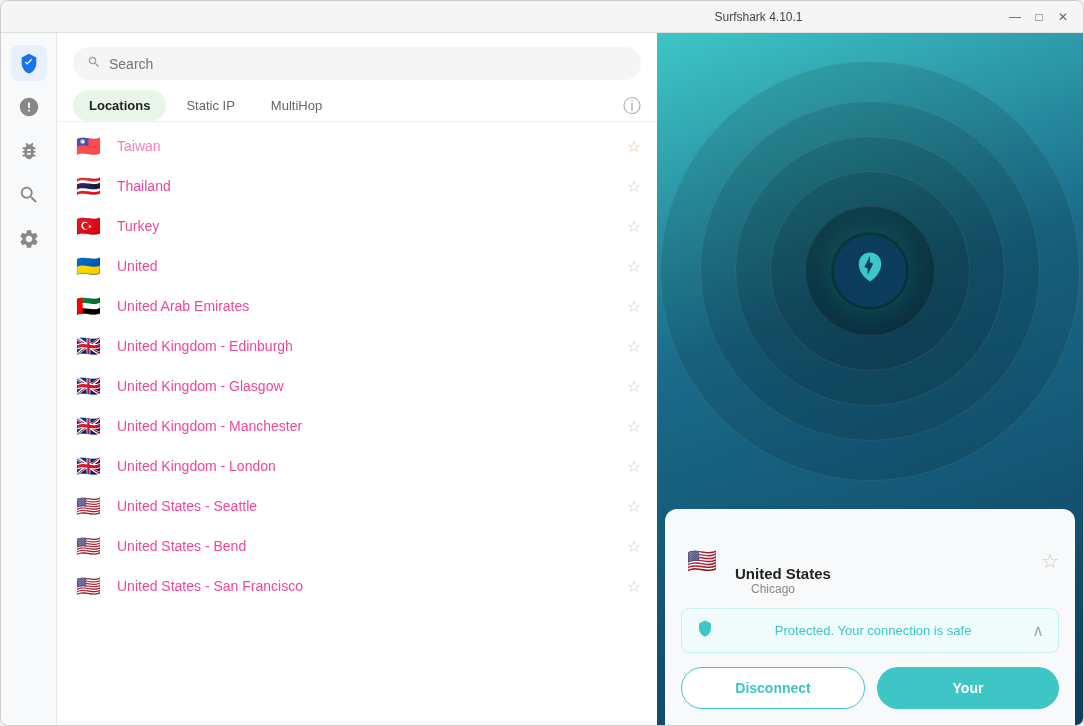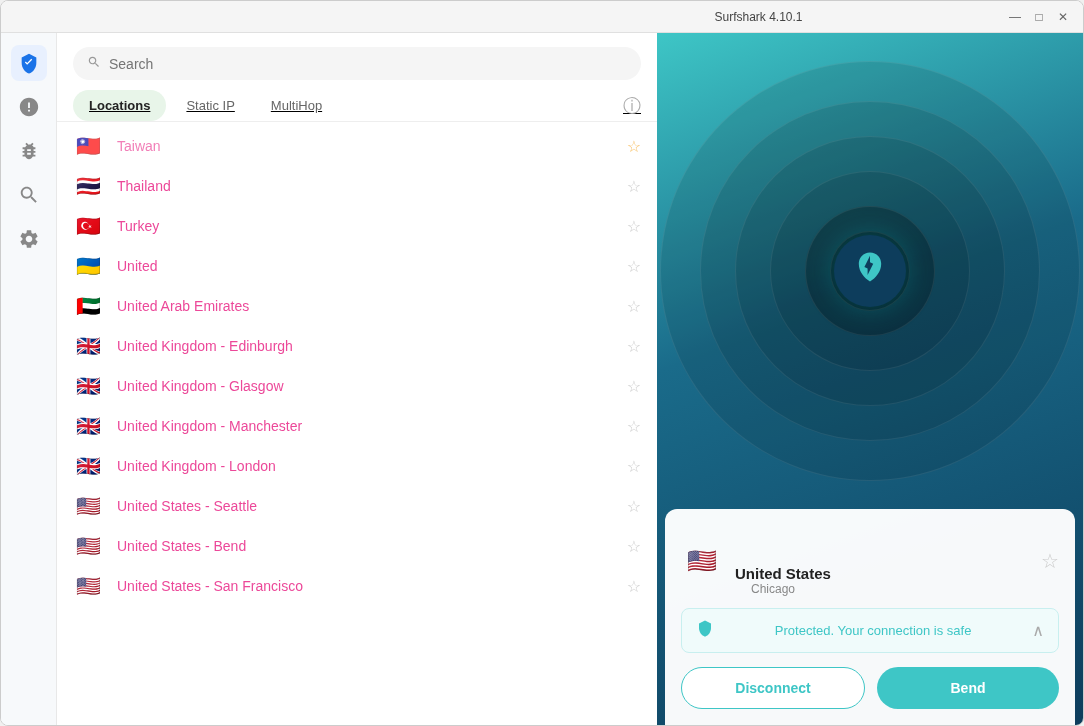--- a/index.html
+++ b/index.html
@@ -131,21 +131,20 @@
     }
 
     
     .tabs {
       display: flex;
       align-items: center;
       padding: 0 16px;
       border-bottom: 1px solid #eee;
       flex-shrink: 0;
       gap: 4px;
-      text-decoration: underline;
     }
     .tab {
       padding: 8px 16px;
       font-size: 13px;
       font-weight: 500;
       cursor: pointer;
       color: #666;
       border-radius: 20px;
       border: none;
       background: none;
@@ -528,18 +527,18 @@
             <svg width="18" height="18" viewBox="0 0 24 24" fill="#3ec6c6">
                 <path d="M12 2L4 6v6c0 5.25 3.4 10.15 8 11.5C16.6 22.15 20 17.25 20 12V6L12 2z"></path>
               </svg>
           </span>
           <span class="status-text">Protected. Your connection is safe</span>
           <span class="status-chevron">∧</span>
         </div>
 
         <div class="action-buttons">
           <button class="btn-disconnect">Disconnect</button>
-          <button class="btn-pause">Bend</button>
+          <button class="btn-pause">Your</button>
         </div>
       </div>
     </div>
   </div>
 </div>
 
 </body></html>

